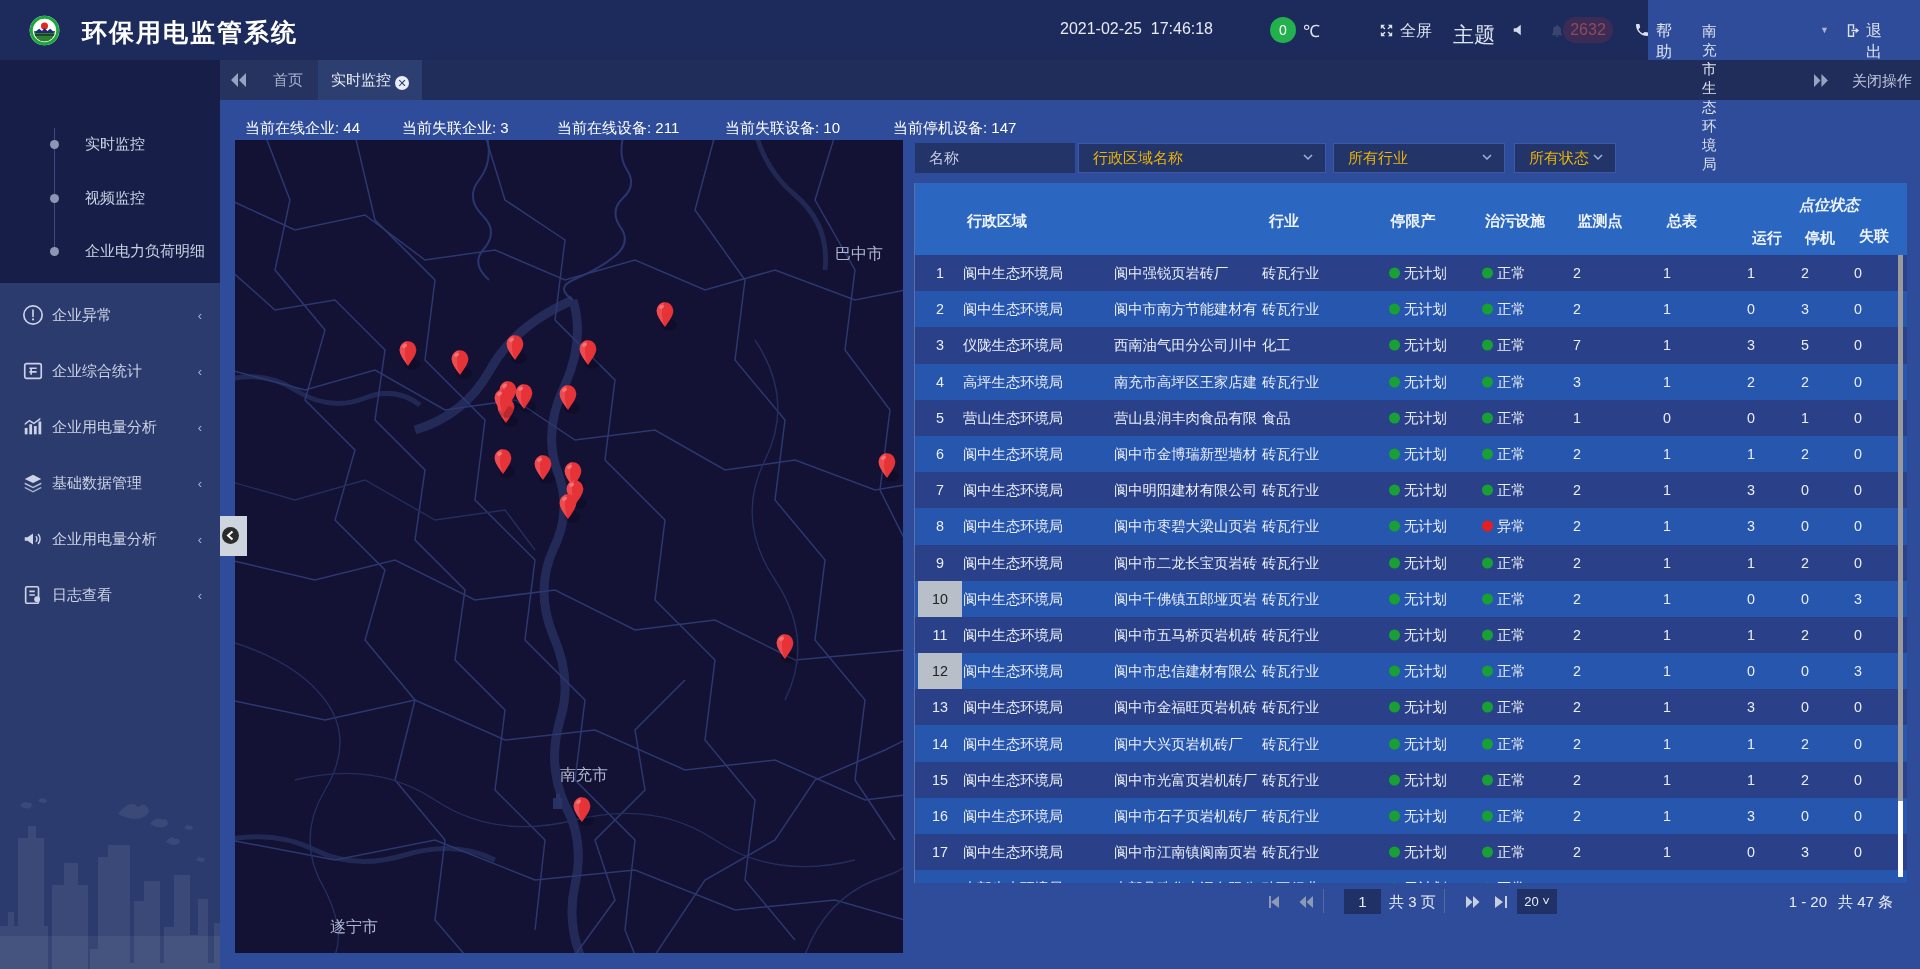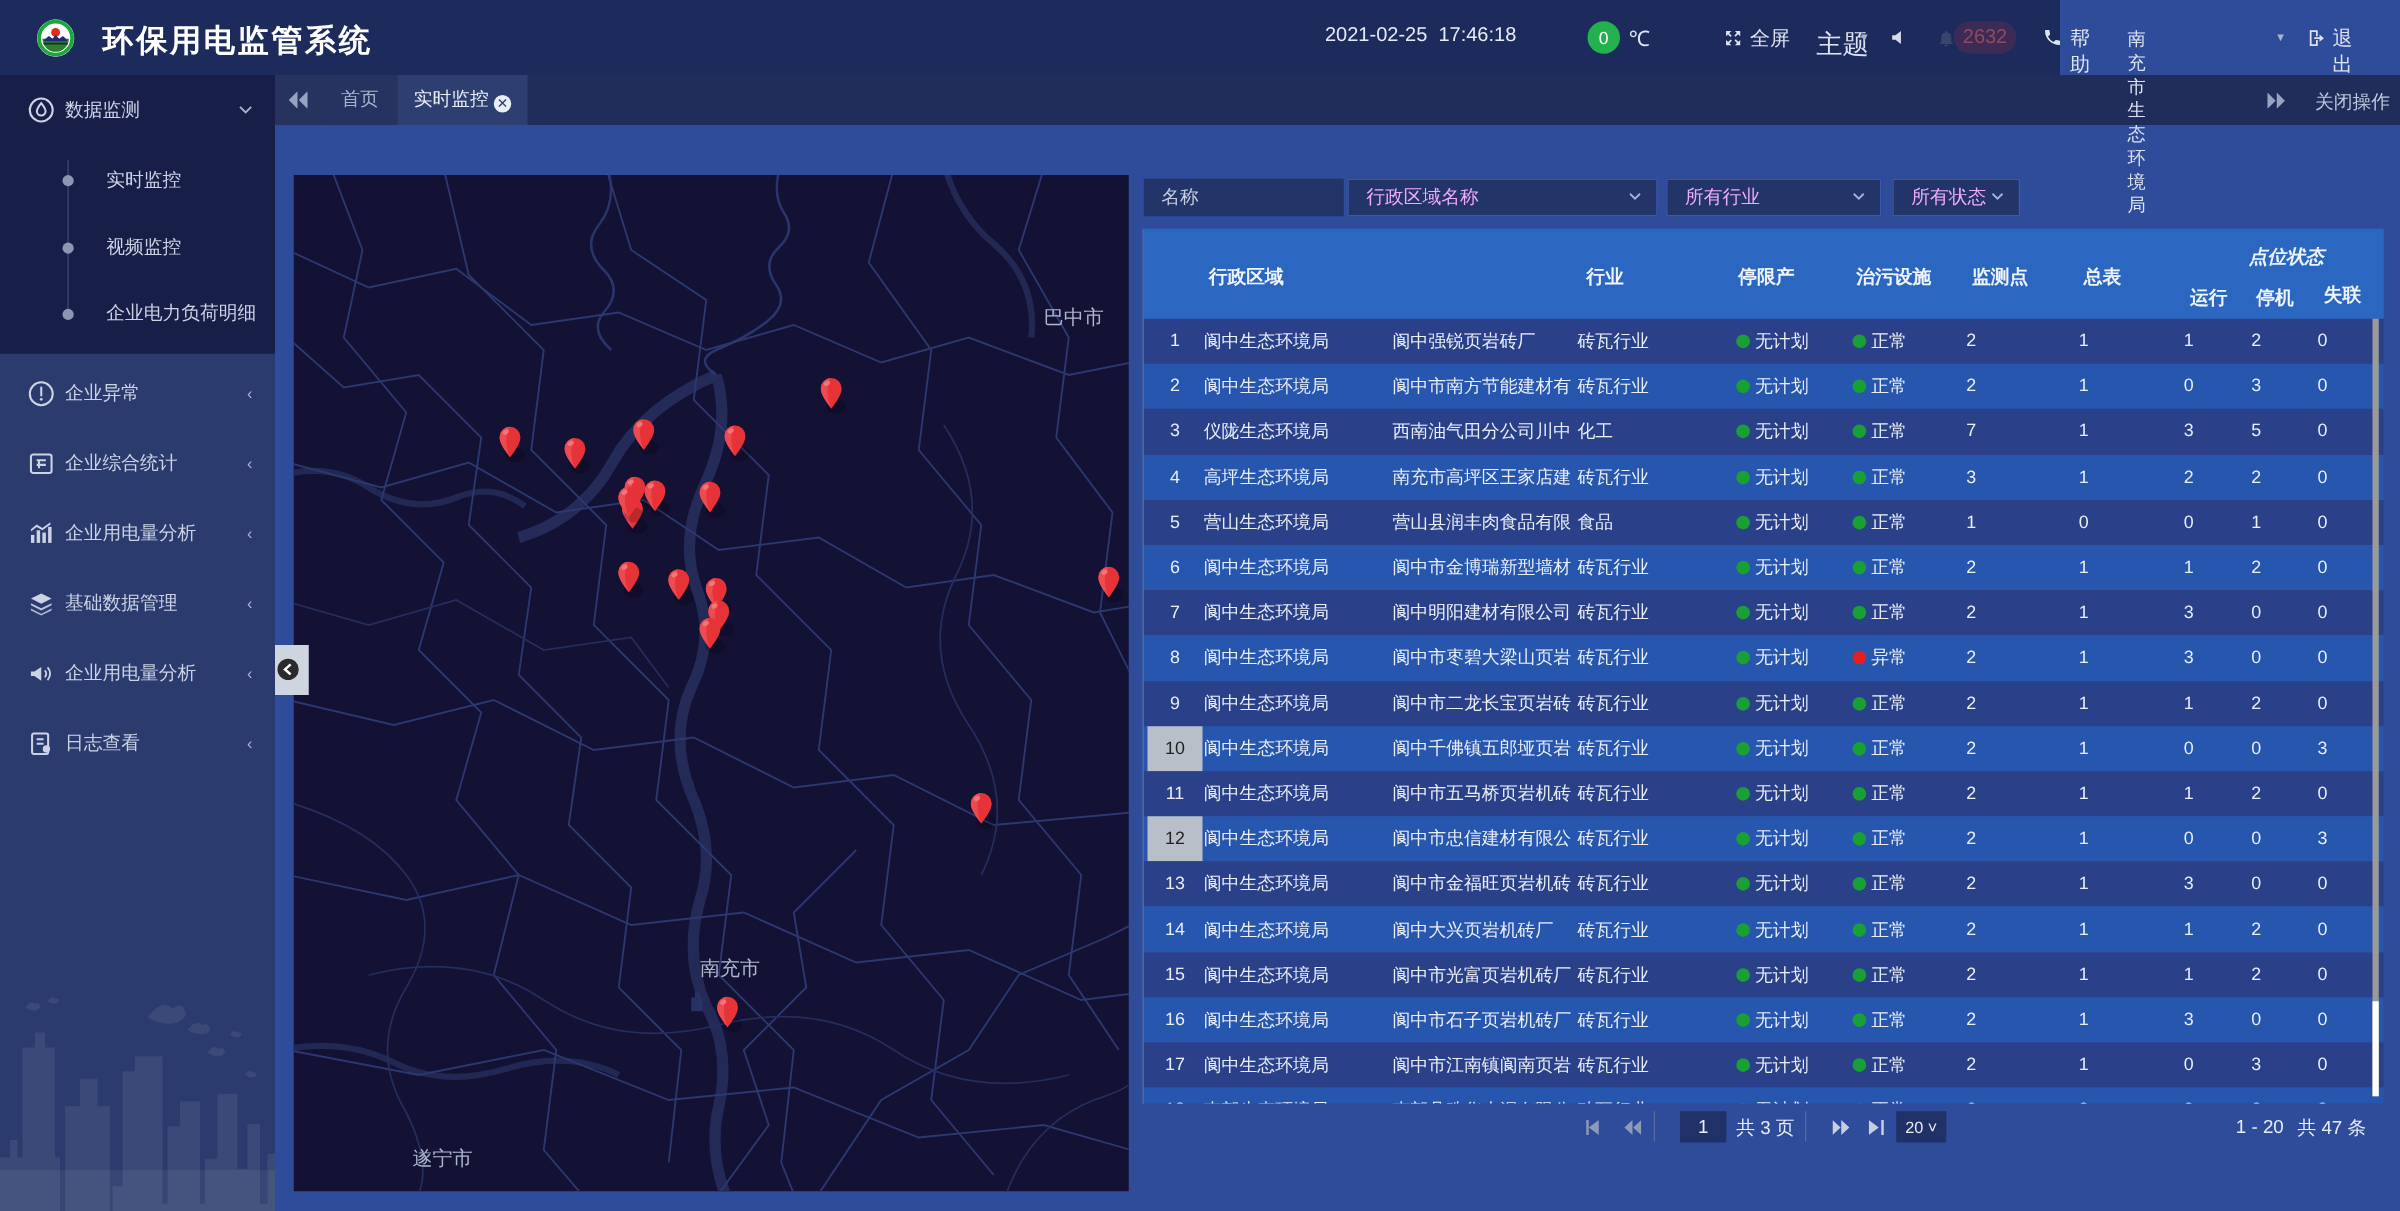--- a/index.html
+++ b/index.html
@@ -19,21 +19,21 @@
 .tabbar { position:absolute; top:60px; left:220px; width:1700px; height:40px; background:#202c59; z-index:10; }
 .tab-arr { position:absolute; left:0; top:0; width:38px; height:40px; background:#27335f; color:#9aa6c6; text-align:center; line-height:40px; font-size:15px; }
 .tab { position:absolute; top:0; height:40px; line-height:40px; font-size:15px; color:#a9b3cf; text-align:center; }
 .tab.active { background:#2d3e70; color:#e8ecf6; }
 .content { position:absolute; top:100px; left:220px; width:1700px; height:869px; background:#2e4c99; }
 .stats { position:absolute; top:0; left:0; width:1700px; height:40px; color:#fff; font-size:15px; }
 .stats span { position:absolute; top:19px; white-space:nowrap; }
 .map { position:absolute; left:15px; top:40px; width:668px; height:813px; background:#131134; }
 .panel { position:absolute; left:695px; top:40px; width:990px; height:813px; }
 .fin { position:absolute; top:3px; height:30px; background:#223468; color:#c6cde2; font-size:15px; line-height:30px; padding-left:14px; }
-.fsel { position:absolute; top:3px; height:30px; background:#223468; border:1px solid #3b58a9; color:#f0abfc; font-size:15px; line-height:28px; padding-left:14px; }
+.fsel { position:absolute; top:3px; height:30px; background:#223468; border:1px solid #3b58a9; color:#eab308; font-size:15px; line-height:28px; padding-left:14px; }
 .fsel .chev { position:absolute; right:12px; top:8px; width:10px; height:10px; }
 .thead { position:absolute; left:0; top:43px; width:992px; height:72px; background:#2b66c0; color:#eef4fd; font-size:15px; font-weight:bold; }
 .thc { position:absolute; text-align:center; transform:translateX(-50%); white-space:nowrap; }
 .tbody { position:absolute; left:0; top:115px; width:992px; height:628px; overflow:hidden; }
 .trow { position:relative; width:992px; height:36.2px; font-size:14.3px; color:#eaeef7; }
 .trow.odd { background:#2a4189; }
 .trow.even { background:#2656ad; }
 .tc { position:absolute; top:50%; transform:translateY(-50%); white-space:nowrap; }
 .tcc { position:absolute; top:50%; transform:translate(-50%,-50%); white-space:nowrap; }
 .dot { display:inline-block; width:11px; height:11px; border-radius:50%; margin-right:4px; vertical-align:-1px; }
@@ -82,30 +82,20 @@
   <div style="position:absolute;left:1820px;top:25px;color:#aab3cd;font-size:9px;">▼</div>
   <svg width="17" height="17" viewBox="0 0 24 24" fill="#dde3f0" style="position:absolute;left:1845px;top:22px;">
       <path d="M4 3 h9 v7 h-2 V5 H6 v14 h5 v-5 h2 v7 H4z M15 8 l5 4 -5 4 v-3 h-6 v-2 h6z"></path>
     </svg>
   <div style="position:absolute;left:1866px;top:21px;color:#dde3f0;font-size:16px;">退出</div>
 </div>
 
 <div class="sidebar">
   <div class="side-top"></div>
   <div class="dotline"></div>
-  <div class="mi" style="top:0;">
-    <svg class="ico" viewBox="0 0 24 24" fill="none" stroke="#ccd3e5" stroke-width="1.8">
-        <circle cx="12" cy="12" r="10"></circle>
-        <path d="M12 6 c2.6 3.2 3.8 5.2 3.8 7a3.8 3.8 0 0 1-7.6 0 c0-1.8 1.2-3.8 3.8-7z"></path>
-      </svg>
-    <span class="txt">数据监测</span>
-      <svg class="arr" width="11" height="7" viewBox="0 0 11 7" style="margin-top:0;">
-        <path d="M1 1 l4.5 4.5 L10 1" stroke="#aab3cd" stroke-width="1.5" fill="none"></path>
-      </svg>
-  </div>
   <div class="sdot" style="top:80px;"></div>
     <div class="smi" style="top:84px;">实时监控</div>
   <div class="sdot" style="top:134px;"></div>
     <div class="smi" style="top:138px;">视频监控</div>
   <div class="sdot" style="top:187px;"></div>
     <div class="smi" style="top:191px;">企业电力负荷明细</div>
   <div class="mi" style="top:227px;">
     <svg class="ico" viewBox="0 0 24 24" fill="none" stroke="#ccd3e5" stroke-width="1.8">
         <circle cx="12" cy="12" r="10"></circle>
         <path d="M12 6.5 v7" stroke-linecap="round"></path>
@@ -181,20 +171,27 @@
       </svg></div>
   <div class="tab" style="left:38px;width:60px;background:#26325f;">首页</div>
   <div class="tab active" style="left:98px;width:104px;">实时监控 <span style="display:inline-block;width:14px;height:14px;border-radius:50%;background:#e9edf5;color:#2d3e70;font-size:11px;line-height:14px;vertical-align:-2px;">✕</span></div>
   <svg width="15" height="13" viewBox="0 0 16 14" fill="#98a3c2" style="position:absolute;left:1593px;top:14px;">
       <path d="M1 0 l7 7 -7 7z M9 0 l7 7 -7 7z"></path>
     </svg>
   <div style="position:absolute;left:1632px;top:12px;color:#c0c8dd;font-size:15px;">关闭操作</div>
 </div>
 
 <div class="content">
+  <div class="stats">
+    <span style="left:25px;">当前在线企业: 44</span>
+    <span style="left:182px;">当前失联企业: 3</span>
+    <span style="left:337px;">当前在线设备: 211</span>
+    <span style="left:505px;">当前失联设备: 10</span>
+    <span style="left:673px;">当前停机设备: 147</span>
+  </div>
   <div class="map" id="map">
   <svg width="668" height="813" viewBox="0 0 668 813">
     <g fill="none" stroke="#262e5c" stroke-width="9" stroke-linejoin="round" opacity="0.9">
       <path d="M338 160 Q 350 200 330 245 Q 308 290 322 330 Q 338 370 318 410 Q 300 450 318 495 Q 338 540 325 580 Q 312 625 330 665 Q 350 700 340 745 Q 332 780 345 815"></path>
       <path d="M338 160 Q 280 185 255 230 Q 230 275 180 290"></path>
     </g>
     <g fill="none" stroke="#2c3a74" stroke-width="2" opacity="0.9">
       <path d="M390 -10 q-8 25 2 40 q10 15 -4 28 q-14 13 -2 30 q10 15 -6 28 q-14 12 -42 24 q-18 8 0 20"></path>
       <path d="M250 -10 q10 30 -6 50 q-14 18 4 36 q16 16 0 34 q-12 14 6 30"></path>
     </g>

